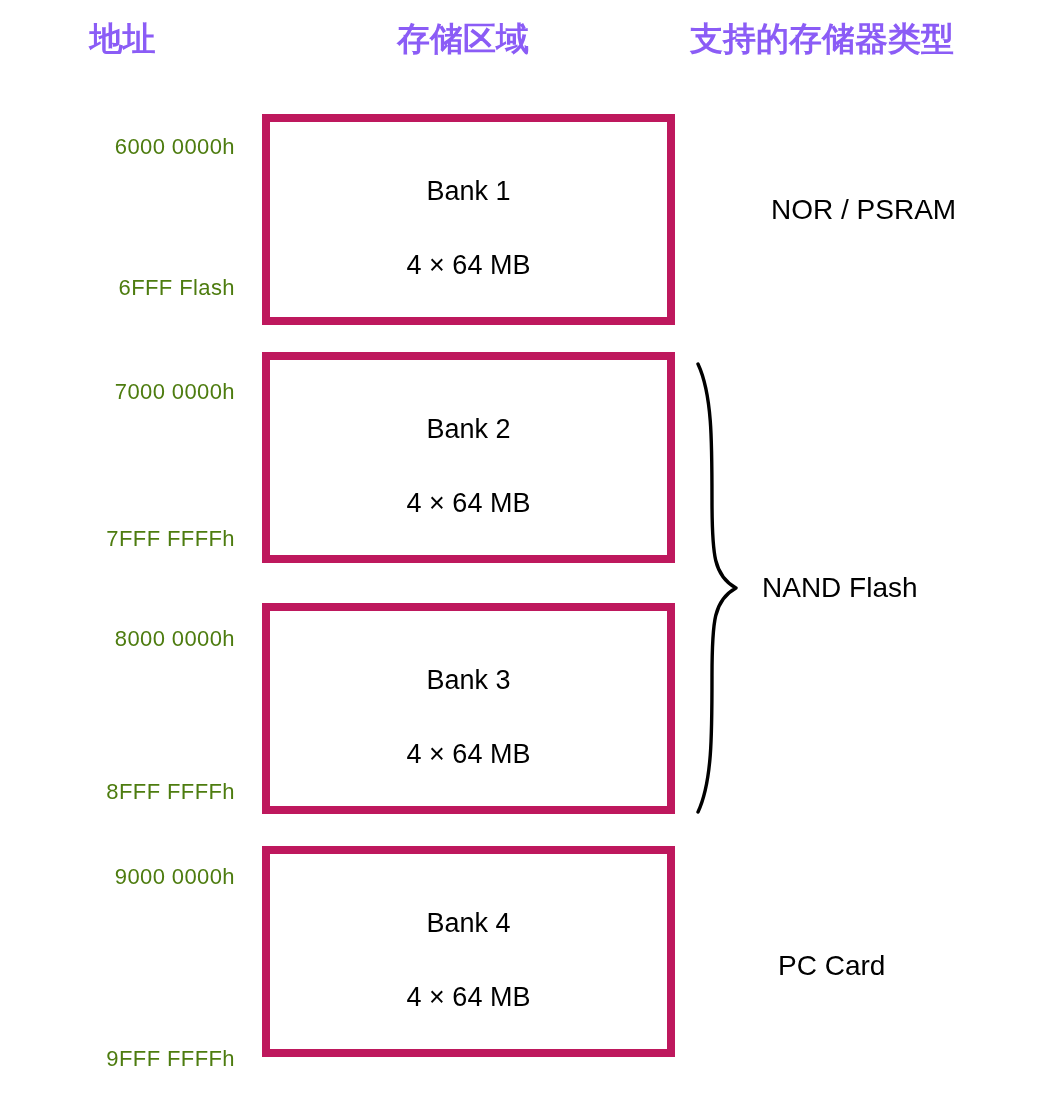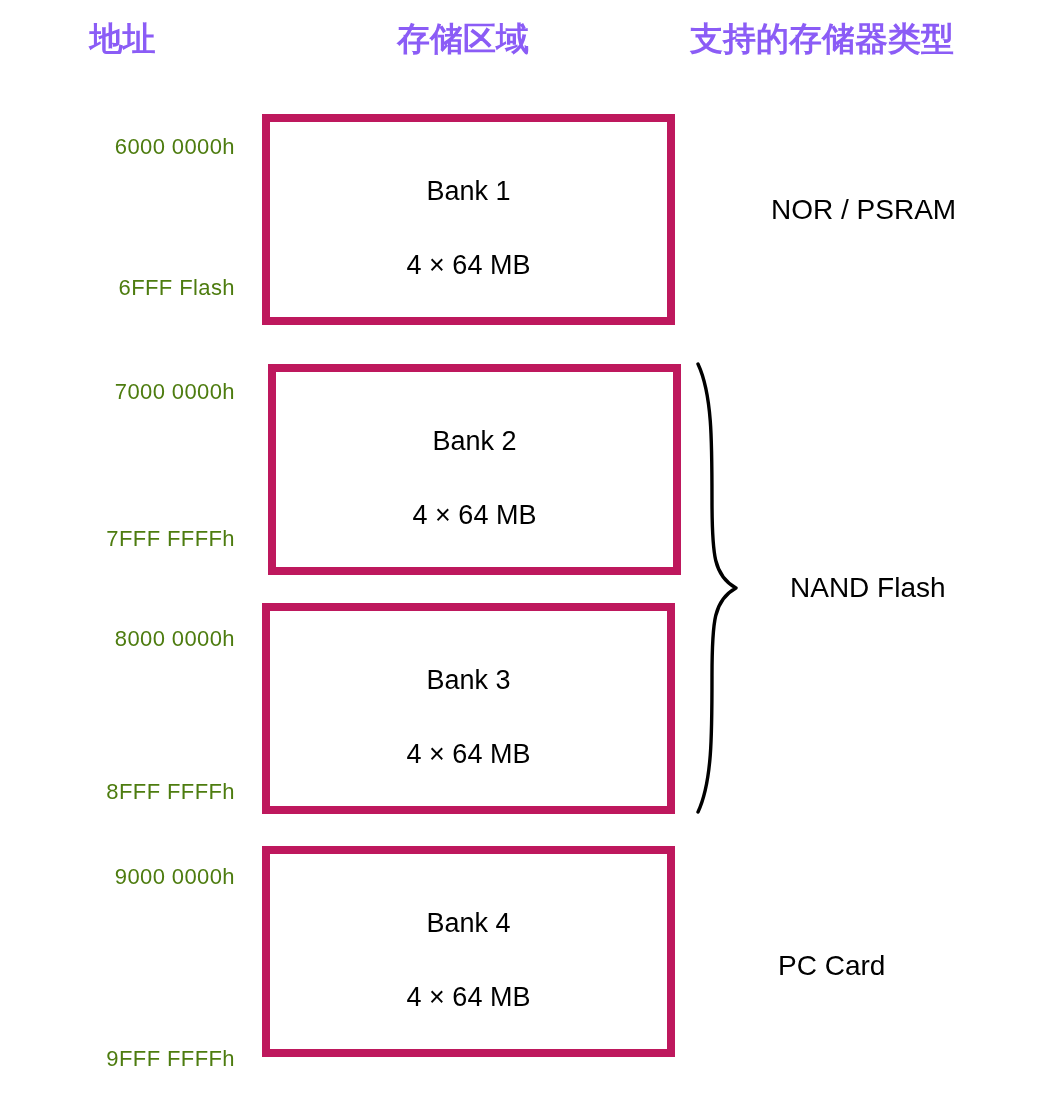--- a/index.html
+++ b/index.html
@@ -98,41 +98,41 @@
   <div class="addr" style="top:136px;">6000 0000h</div>
   <div class="addr" style="top:277px;">6FFF Flash</div>
   <div class="bank-box" style="top:114px; height:211px;">
     <div class="bank-label">Bank 1</div>
     <div class="bank-size">4 × 64 MB</div>
   </div>
   <div class="memtype" style="left:771px; top:196px;">NOR / PSRAM</div>
 
   <div class="addr" style="top:381px;">7000 0000h</div>
   <div class="addr" style="top:528px;">7FFF FFFFh</div>
-  <div class="bank-box" style="top:364px; height:211px;margin-left:6px;">
+  <div class="bank-box" style="top:352px; height:211px;">
     <div class="bank-label">Bank 2</div>
     <div class="bank-size">4 × 64 MB</div>
   </div>
 
   <div class="addr" style="top:628px;">8000 0000h</div>
   <div class="addr" style="top:781px;">8FFF FFFFh</div>
   <div class="bank-box" style="top:603px; height:211px;">
     <div class="bank-label">Bank 3</div>
     <div class="bank-size">4 × 64 MB</div>
   </div>
 
   <div id="nand-brace">
     <svg viewBox="0 0 60 456" xmlns="http://www.w3.org/2000/svg">
       <path d="M8 4 C 22 34, 22 80, 22 140
                  C 22 196, 24 216, 46 228
                  C 24 240, 22 260, 22 316
                  C 22 376, 22 422, 8 452" fill="none" stroke="#000000" stroke-width="3.4" stroke-linecap="round" stroke-linejoin="round"></path>
     </svg>
   </div>
-  <div class="memtype" style="left:762px; top:574px;margin-left:28px;">NAND Flash</div>
+  <div class="memtype" style="left:762px; top:574px;">NAND Flash</div>
 
   <div class="addr" style="top:866px;">9000 0000h</div>
   <div class="addr" style="top:1020px;margin-top:28px;">9FFF FFFFh</div>
   <div class="bank-box" style="top:846px; height:211px;">
     <div class="bank-label">Bank 4</div>
     <div class="bank-size">4 × 64 MB</div>
   </div>
   <div class="memtype" style="left:778px; top:940px;margin-top:12px;">PC Card</div>
 
 </div>

